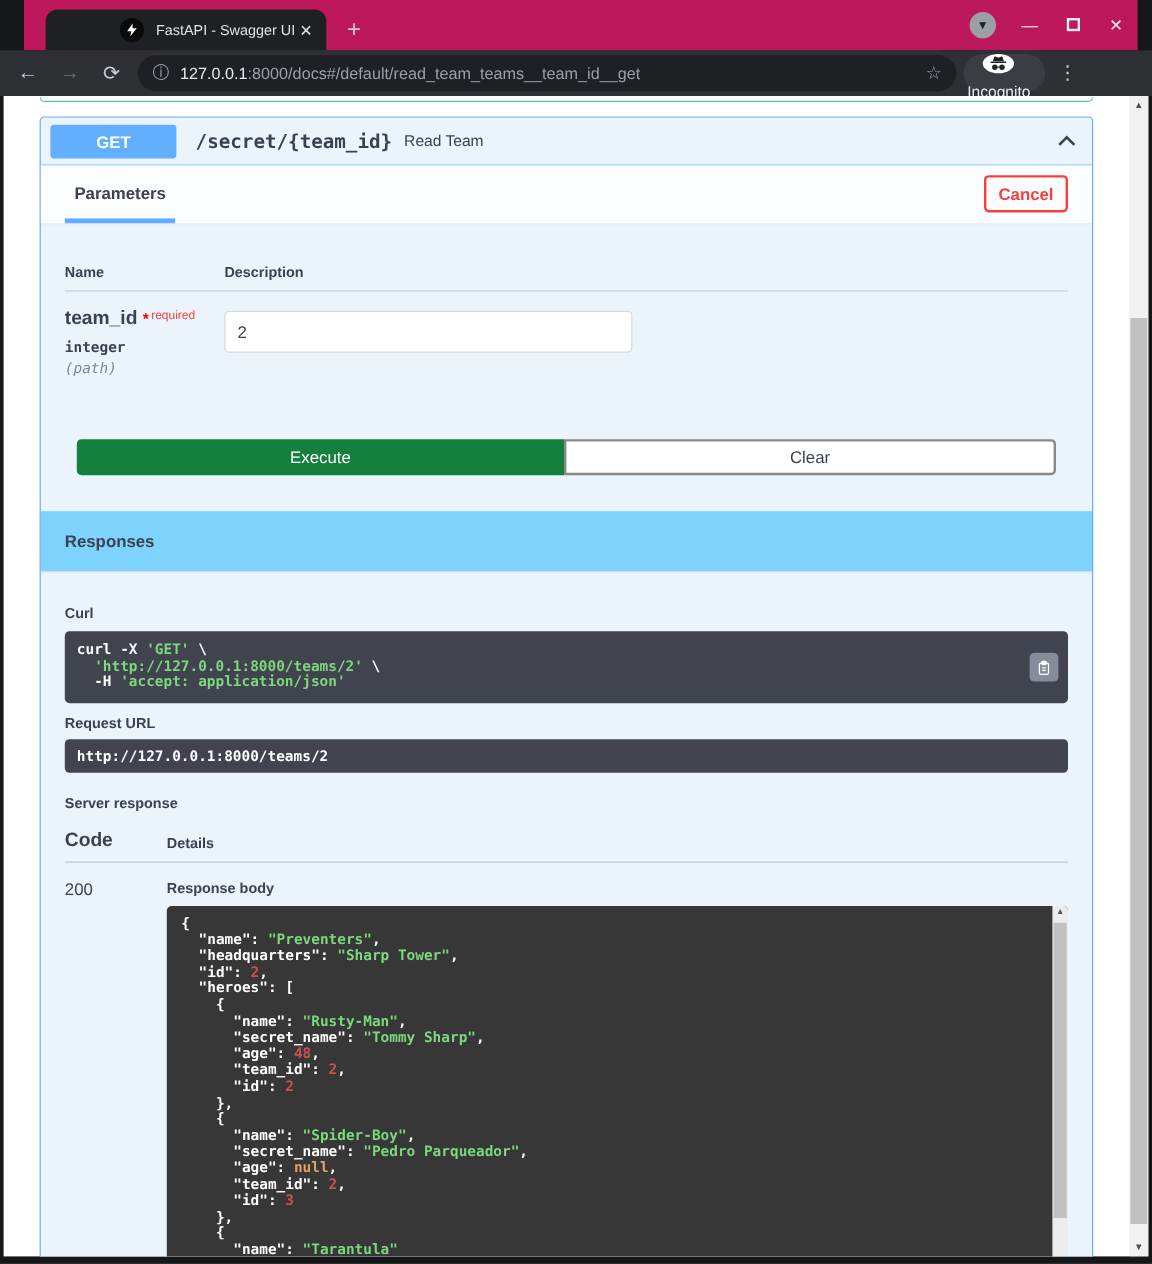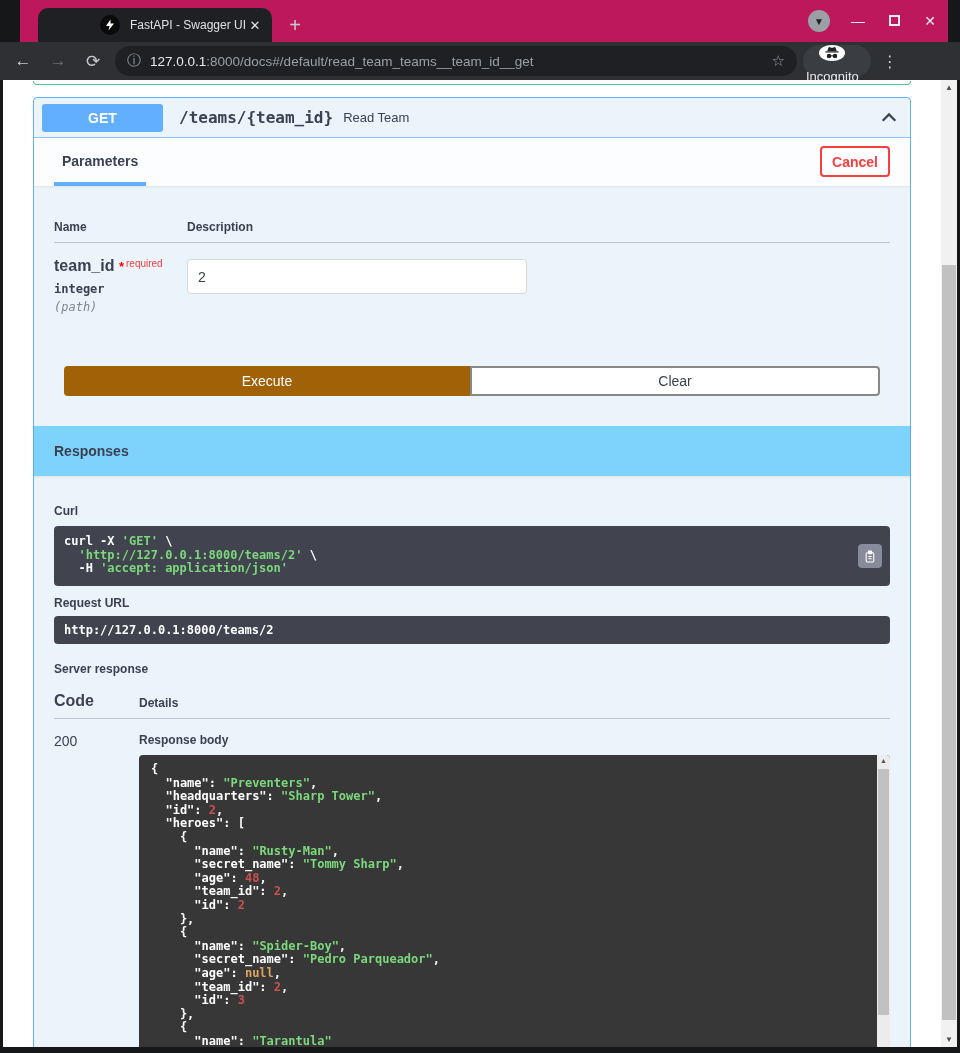--- a/index.html
+++ b/index.html
@@ -46,21 +46,21 @@
   .page { position:absolute; top:80px; left:3px; width:954px; height:967px; background:#fff; overflow:hidden; }
   .content { position:absolute; top:0; left:0; width:938px; }
 
   .prev-block-edge { margin:1px 0 0 30px; width:878px; height:4px; background:#fff;
                      border:1px solid #49cc90; border-top:none; border-radius:0 0 4px 4px; }
 
   .opblock { margin:12px 0 0 30px; width:878px; border:1px solid #61affe; border-radius:4px;
              background:#ebf3fb; }
   .opblock-header { height:40px; display:flex; align-items:center; padding:0 12px 0 8px;
                     border-bottom:1px solid rgba(97,175,254,.7); }
-  .method-badge { width:121px; height:28px; background:#61affe; border-radius:3px; color:#fff;
+  .method-badge { width:105px; height:28px; background:#61affe; border-radius:3px; color:#fff;
                   font-weight:bold; font-size:14px; display:flex; align-items:center; justify-content:center; }
   .op-path { margin-left:16px; font-family:"DejaVu Sans Mono", monospace; font-weight:bold;
              font-size:16px; color:#3b4151; }
   .op-summary { margin-left:10px; font-size:13px; color:#3b4151; }
   .collapse-arrow { margin-left:auto; color:#3b4151; display:flex; }
 
   .section-header { height:48px; background:#fcfdff; display:flex; align-items:flex-end; padding:0 20px;
                     box-shadow:0 1px 2px rgba(0,0,0,.08); }
   .param-tab { height:46px; display:flex; align-items:center; padding:0 8px; border-bottom:4px solid #61affe;
                font-size:14px; font-weight:bold; color:#3b4151; }
@@ -76,21 +76,21 @@
   .required-star { color:#f00; font-size:13px; }
   .required-label { color:#f93e3e; font-size:10px; vertical-align:4px; margin-left:2px; font-weight:normal; }
   .param-type { font-family:"DejaVu Sans Mono", monospace; font-size:12px; font-weight:bold;
                 color:#3b4151; margin-top:7px; }
   .param-in { font-family:"DejaVu Sans Mono", monospace; font-size:12px; font-style:italic;
               color:#808691; margin-top:4px; }
   .param-input { width:340px; height:35px; margin-top:2px; border:1px solid #d9d9d9; border-radius:4px;
                  padding:0 10px; font-size:14px; color:#3b4151; font-family:inherit; background:#fff; }
 
   .execute-wrapper { display:flex; margin:52px 30px 0 30px; height:30px; }
-  .execute-btn { flex:1; background:#a16207; color:#fff; border:none; border-radius:4px 0 0 4px;
+  .execute-btn { flex:1; background:#15803d; color:#fff; border:none; border-radius:4px 0 0 4px;
                  font-size:14px; font-family:inherit; }
   .clear-btn { flex:1; background:#fff; color:#3b4151; border:2px solid #888; border-radius:0 4px 4px 0;
                font-size:14px; font-family:inherit; }
 
   .responses-header { margin-top:30px; height:50px; background:#7dd3fc; display:flex; align-items:center;
                       padding:0 20px; box-shadow:0 1px 2px rgba(0,0,0,.08); }
   .responses-title { font-size:14px; font-weight:bold; color:#3b4151; }
 
   .responses-body { padding:28px 20px 0 20px; }
   .small-label { font-size:12px; font-weight:bold; color:#3b4151; }
@@ -180,21 +180,21 @@
   </div>
 
   <div class="page">
     <div class="content">
       <div class="prev-block-edge"></div>
 
       <div class="opblock">
 
         <div class="opblock-header">
           <span class="method-badge">GET</span>
-          <span class="op-path">/teams/{team_id}</span>
+          <span class="op-path">/secret/{team_id}</span>
           <span class="op-summary">Read Team</span>
           <span class="collapse-arrow">
             <svg width="18" height="18" viewBox="0 0 20 20">
                 <polyline points="3,13 10,6 17,13" fill="none" stroke="#3b4151" stroke-width="2.4"></polyline>
               </svg>
           </span>
         </div>
 
         <div class="section-header">
           <div class="param-tab">Parameters</div>

